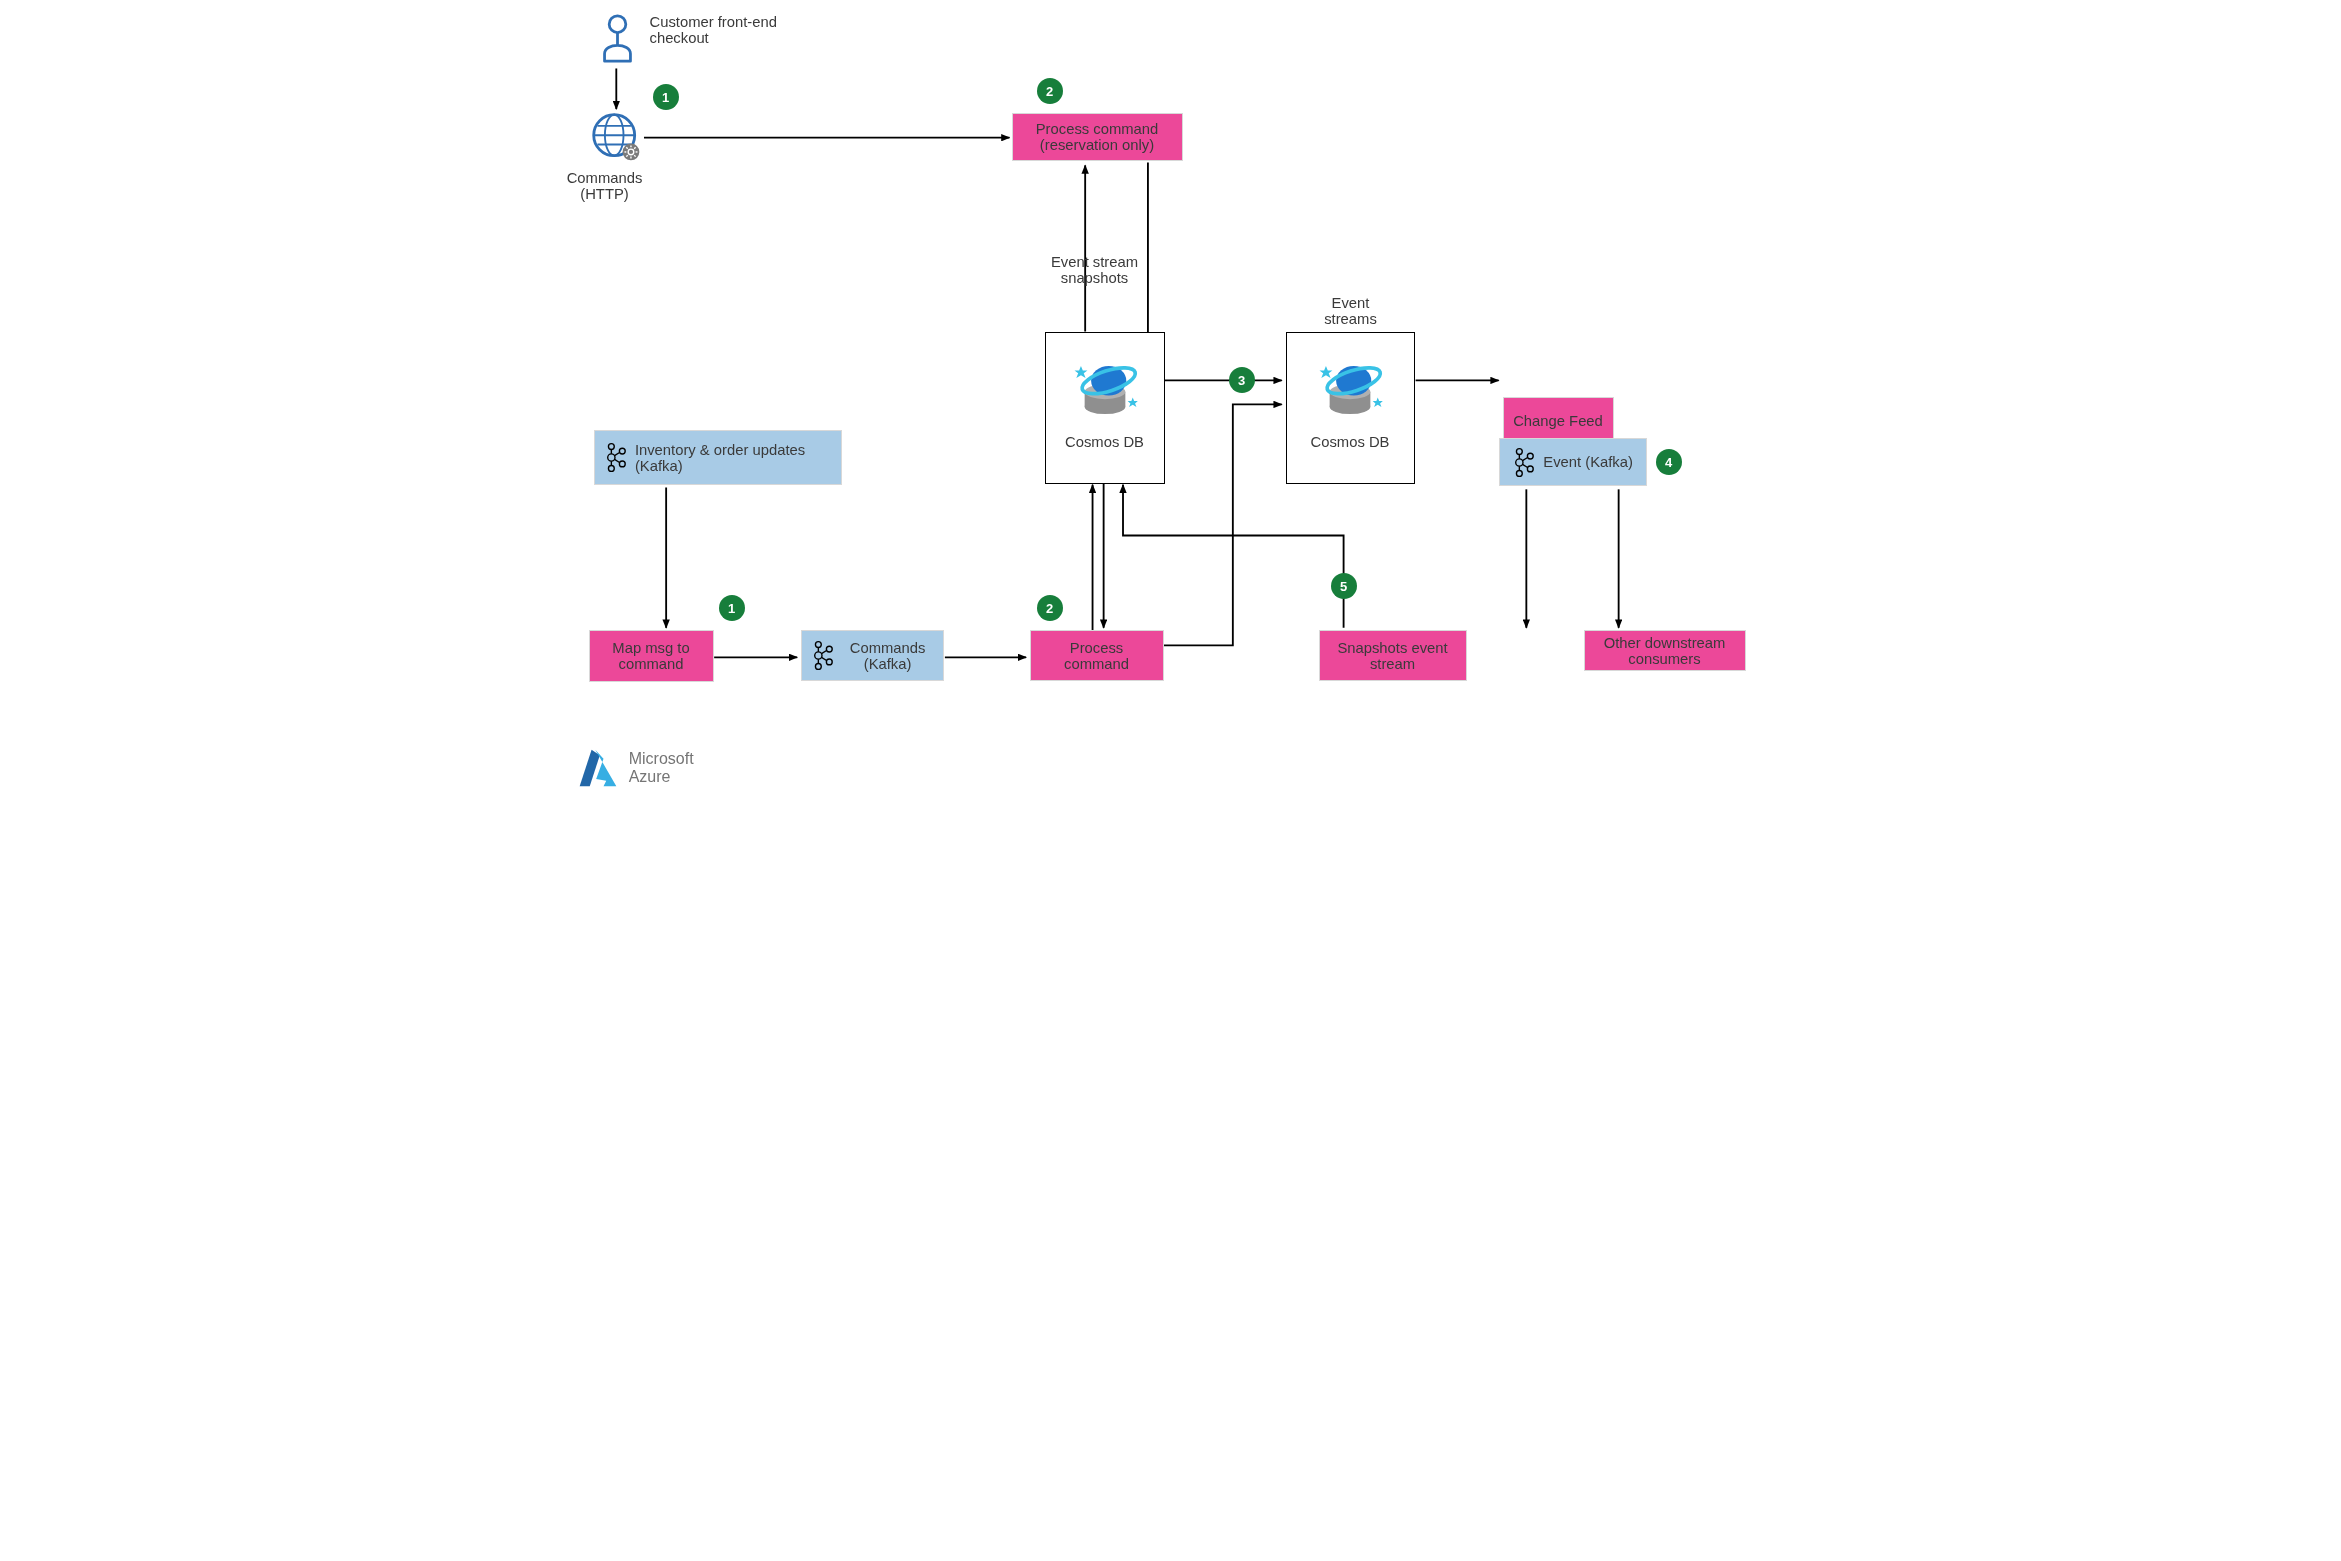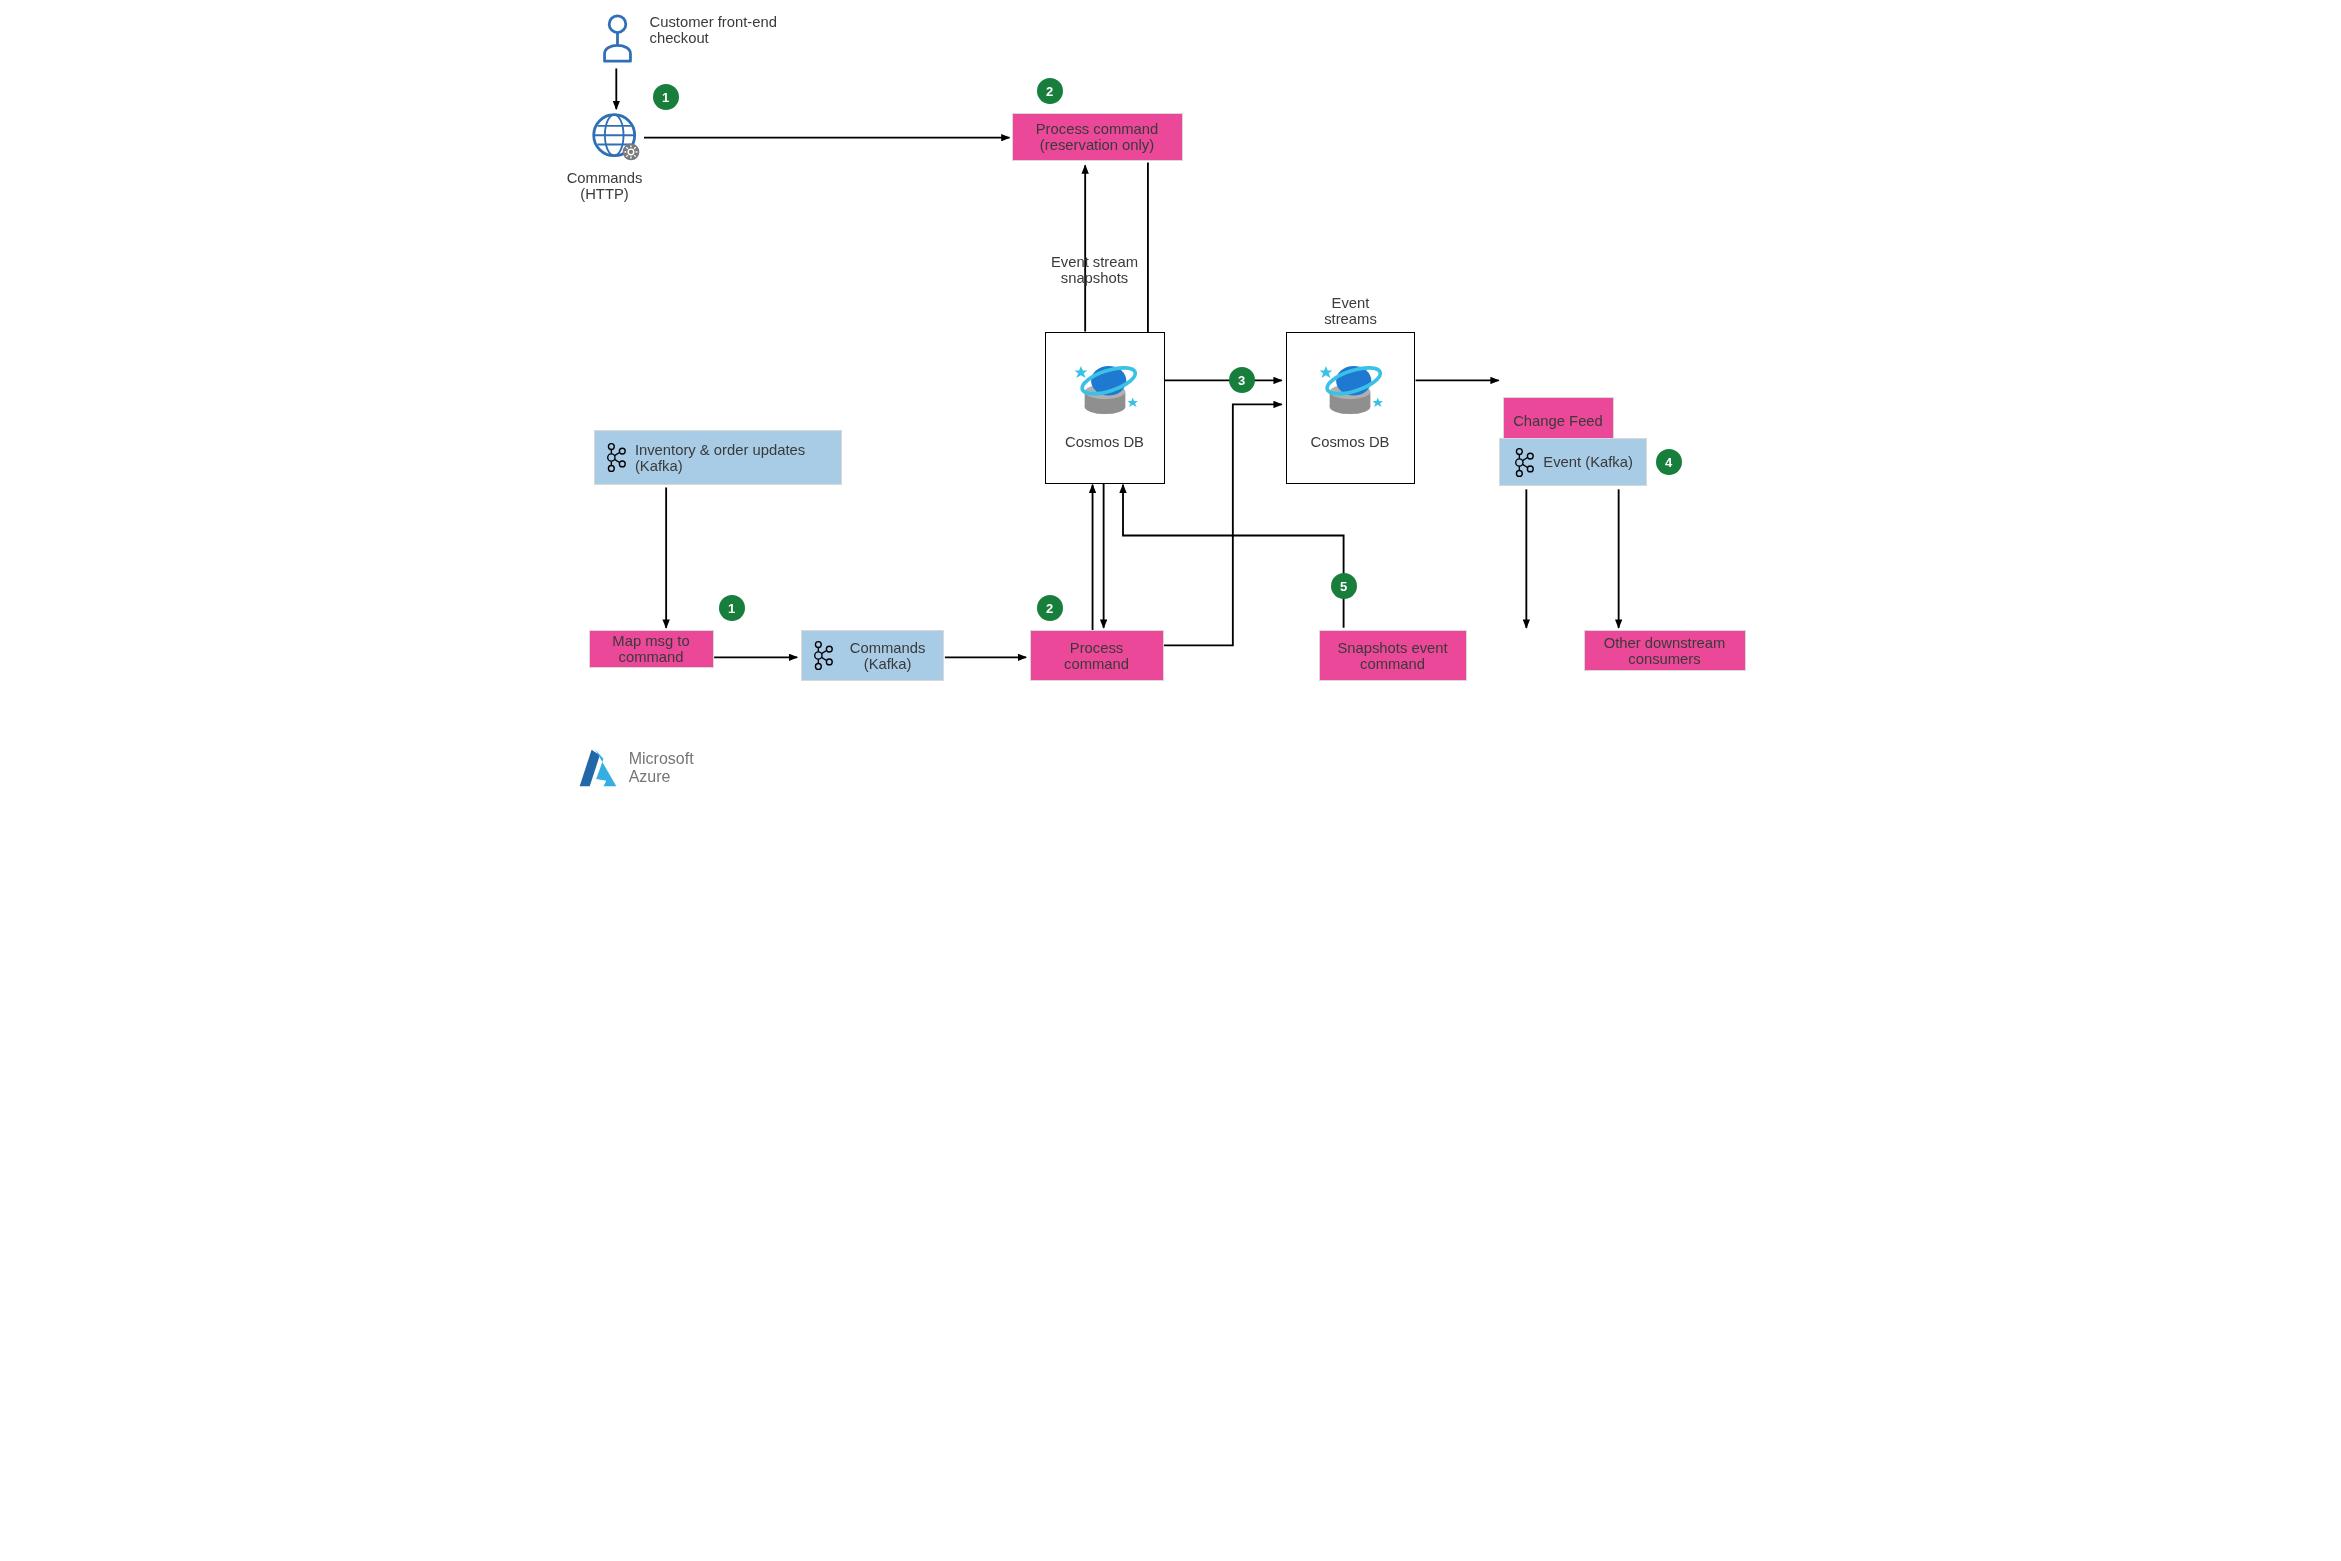--- a/index.html
+++ b/index.html
@@ -239,21 +239,21 @@
         <line x1="8" y1="21" x2="8" y2="25.8"></line>
         <line x1="11.5" y1="15" x2="17" y2="11.5"></line>
         <line x1="11.5" y1="19" x2="17" y2="22.5"></line>
       </g>
     </svg>
     <span style="text-align:left;">Inventory &amp; order updates (Kafka)</span>
   </div>
 
   <div class="badge" style="left:171px; top:595px;">1</div>
 
-  <div class="box" style="left:41px; top:630px; width:125px; height:38px;">
+  <div class="box" style="left:41px; top:630px; width:125px; height:52px;">
     <span>Map msg to command</span>
   </div>
 
   <div class="box blue" style="left:253px; top:630px; width:143px; height:51px;">
     <svg class="kafka-icon" width="22" height="31" viewBox="0 0 24 34">
       <g stroke="#000" stroke-width="1.5" fill="none">
         <circle cx="8" cy="5" r="3.2"></circle>
         <circle cx="8" cy="17" r="4"></circle>
         <circle cx="8" cy="29" r="3.2"></circle>
         <circle cx="20" cy="10" r="3.2"></circle>
@@ -269,21 +269,21 @@
 
   <div class="badge" style="left:489px; top:595px;">2</div>
 
   <div class="box" style="left:482px; top:630px; width:134px; height:51px;">
     <span>Process command</span>
   </div>
 
   <div class="badge" style="left:783px; top:573px;">5</div>
 
   <div class="box" style="left:771px; top:630px; width:148px; height:51px;">
-    <span>Snapshots event command</span>
+    <span>Snapshots event stream</span>
   </div>
 
   <div class="box" style="left:1036px; top:630px; width:162px; height:41px;">
     <span>Other downstream consumers</span>
   </div>
 
   <div class="azure-logo" style="left:28px; top:746px;">
     <svg width="44" height="44" viewBox="0 0 48 48">
       <polygon points="17,4 4,44 15,44 26,10" fill="#2267a8"></polygon>
       <polygon points="21,4 44,44 30,44 33,38 22,36 30,14" fill="#37aee3"></polygon>

